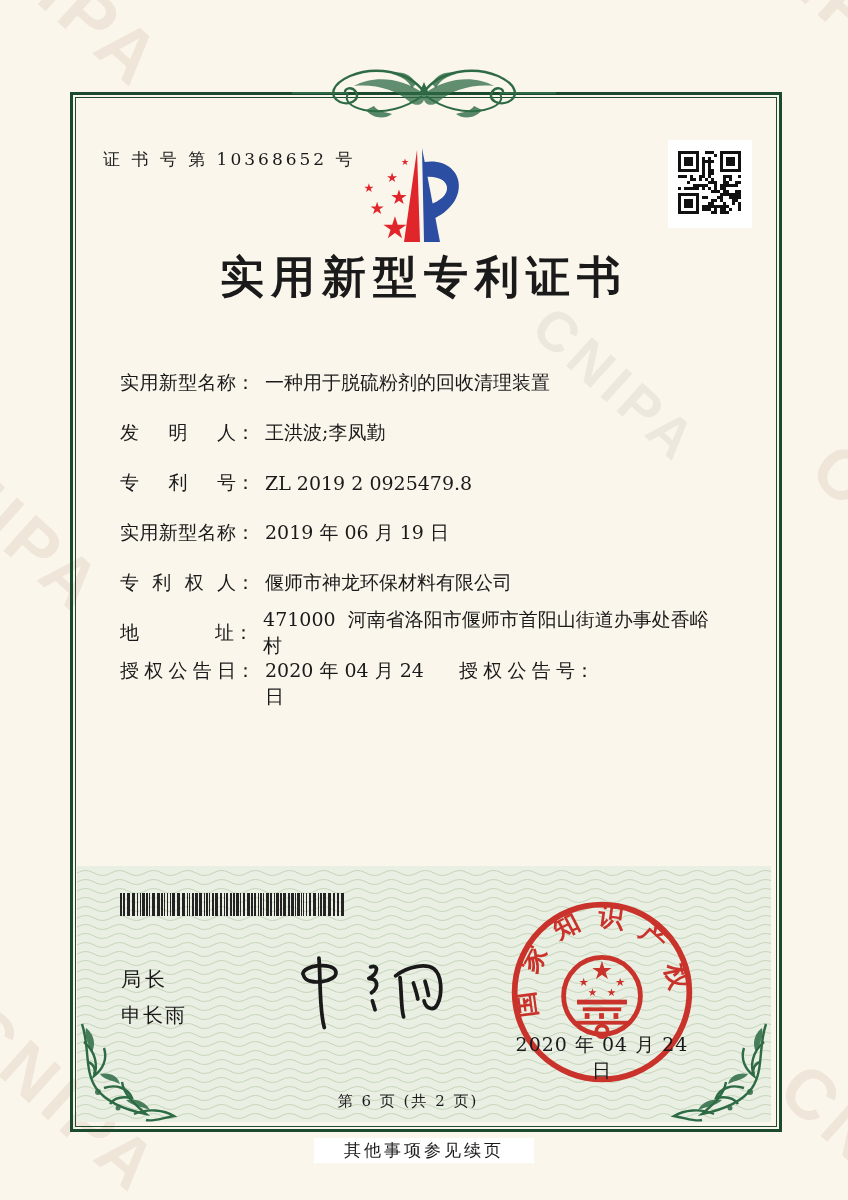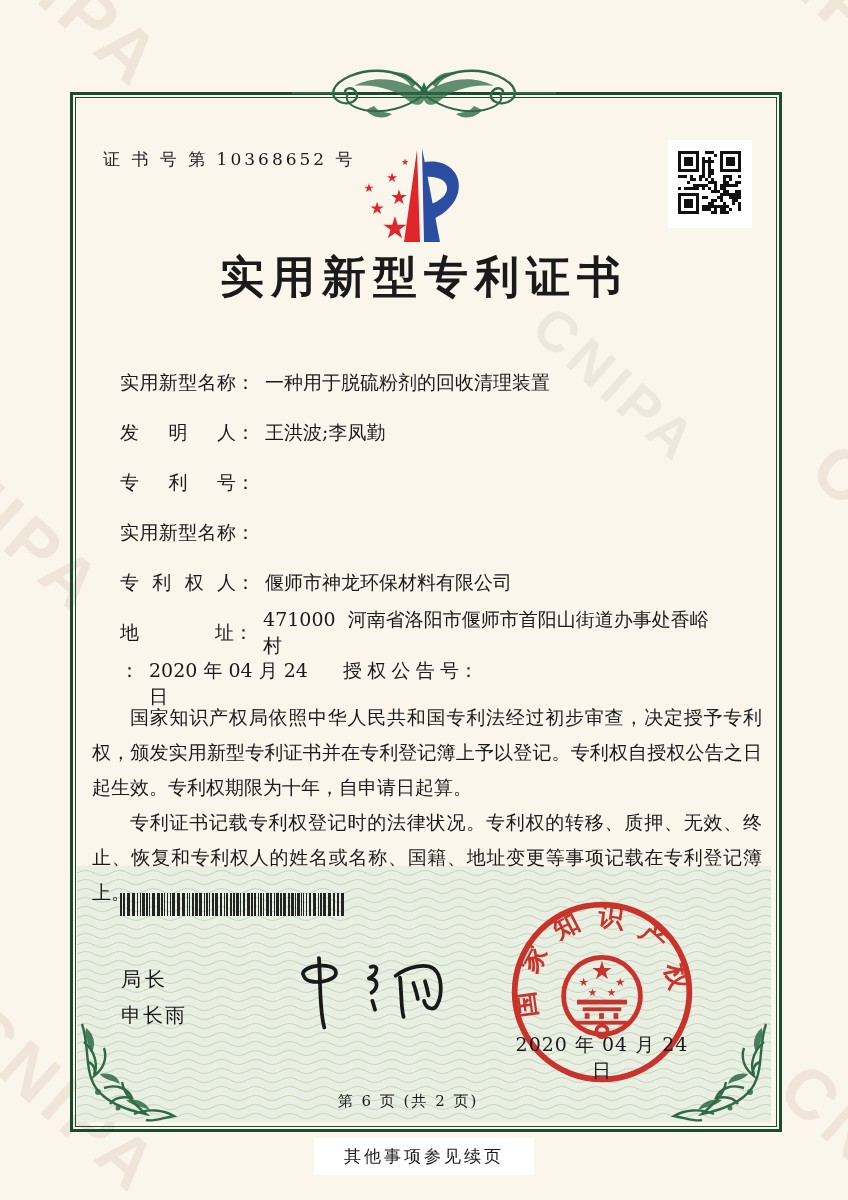--- a/index.html
+++ b/index.html
@@ -40,21 +40,21 @@
   #barcode div{position:absolute;top:0;height:100%;background:#232323;}
   .sig-title{position:absolute;left:121px;top:966px;font-size:20px;letter-spacing:4px;}
   .sig-name{position:absolute;left:121px;top:1002px;font-size:20px;letter-spacing:2px;}
   .sig-svg{position:absolute;left:245px;top:942px;}
   .seal-svg{position:absolute;left:506px;top:896px;opacity:.92;}
   .seal-date{position:absolute;left:506px;top:1032px;width:192px;text-align:center;
              font-size:19px;letter-spacing:1px;color:#1a1a1a;z-index:5;}
   .page-info{position:absolute;left:0;top:1092px;width:816px;text-align:center;font-size:15px;
              letter-spacing:2px;}
   .note{position:absolute;left:0;top:1138px;width:848px;text-align:center;}
-  .note span{display:inline-block;background:#ffffff;padding:7px 30px;font-size:17px;
+  .note span{display:inline-block;background:#ffffff;padding:1px 30px;font-size:17px;
              letter-spacing:3px;}
   .ornament{position:absolute;pointer-events:none;}
 </style>
 </head>
 <body>
 
 <div class="page">
 
   <div class="wm" style="left:-70px;top:-55px;font-size:74px;">CNIPA</div>
   <div class="wm" style="left:690px;top:-62px;font-size:74px;">CNIPA</div>
@@ -313,52 +313,51 @@
       <span class="fvalue">一种用于脱硫粉剂的回收清理装置</span>
     </div>
     <div class="frow">
       <span class="flabel">发明人</span>
         <span>：</span>
       <span class="fvalue">王洪波;李凤勤</span>
     </div>
     <div class="frow">
       <span class="flabel">专利号</span>
         <span>：</span>
+      <span class="fvalue">ZL 2019 2 0925479.8</span>
     </div>
     <div class="frow">
       <span class="flabel">实用新型名称</span>
         <span>：</span>
+      <span class="fvalue">2019 年 06 月 19 日</span>
     </div>
     <div class="frow">
       <span class="flabel">专利权人</span>
         <span>：</span>
       <span class="fvalue">偃师市神龙环保材料有限公司</span>
     </div>
     <div class="frow">
       <span class="flabel">地址</span>
         <span>：</span>
       <span class="fvalue">471000  河南省洛阳市偃师市首阳山街道办事处香峪村</span>
     </div>
   </div>
 
   <div class="grant-row">
     <span class="gpair">
+      <span class="flabel">授权公告日</span>
         <span>：</span>
       <span class="fvalue" style="width:168px;">2020 年 04 月 24 日</span>
     </span>
     <span class="gpair gpair2">
       <span class="flabel">授权公告号</span>
         <span>：</span>
     </span>
   </div>
 
-  <div class="body-text">
-    <p>国家知识产权局依照中华人民共和国专利法经过初步审查，决定授予专利权，颁发实用新型专利证书并在专利登记簿上予以登记。专利权自授权公告之日起生效。专利权期限为十年，自申请日起算。</p>
-    <p>专利证书记载专利权登记时的法律状况。专利权的转移、质押、无效、终止、恢复和专利权人的姓名或名称、国籍、地址变更等事项记载在专利登记簿上。</p>
-  </div>
 
   <div id="barcode">
       <div style="left:0px;width:2px"></div>
       <div style="left:3px;width:2px"></div>
       <div style="left:7px;width:3px"></div>
       <div style="left:12px;width:3px"></div>
       <div style="left:17px;width:1px"></div>
       <div style="left:20px;width:1px"></div>
       <div style="left:22px;width:3px"></div>
       <div style="left:26px;width:2px"></div>

